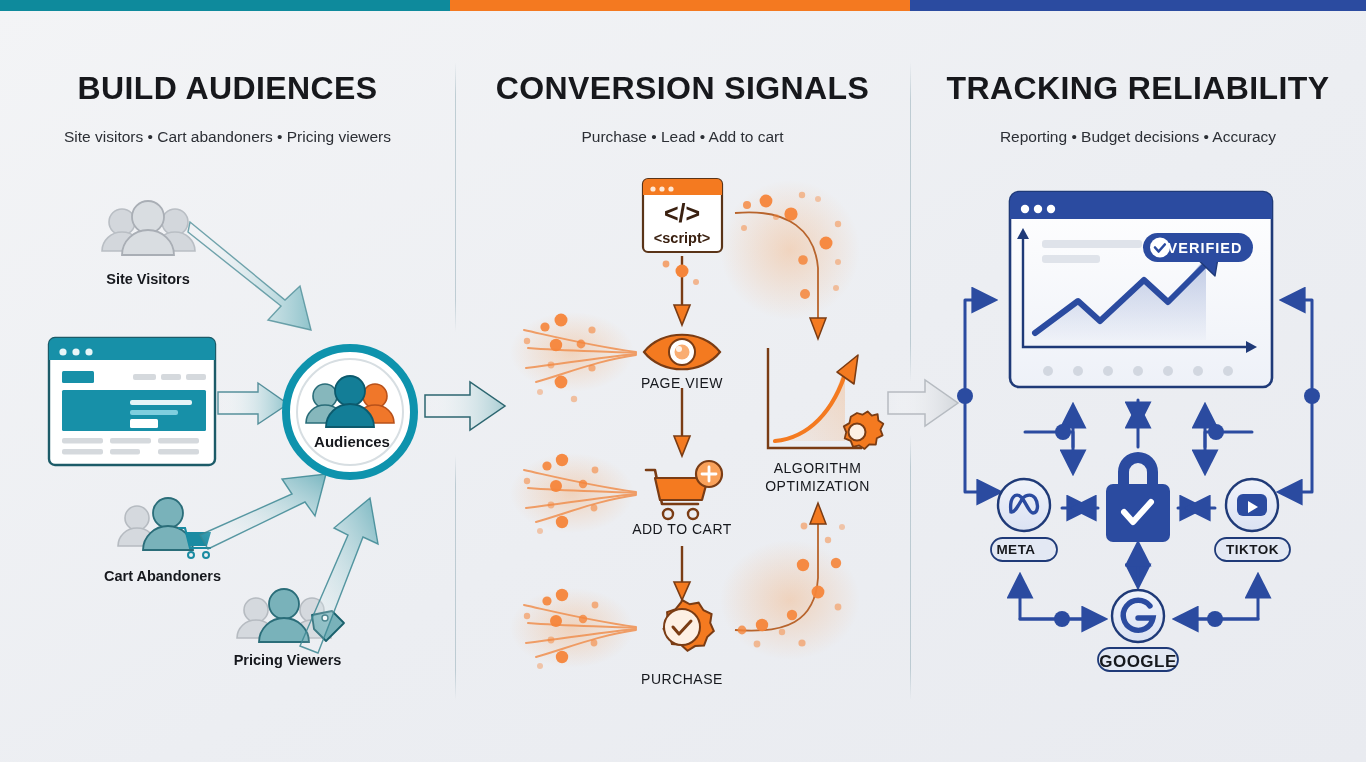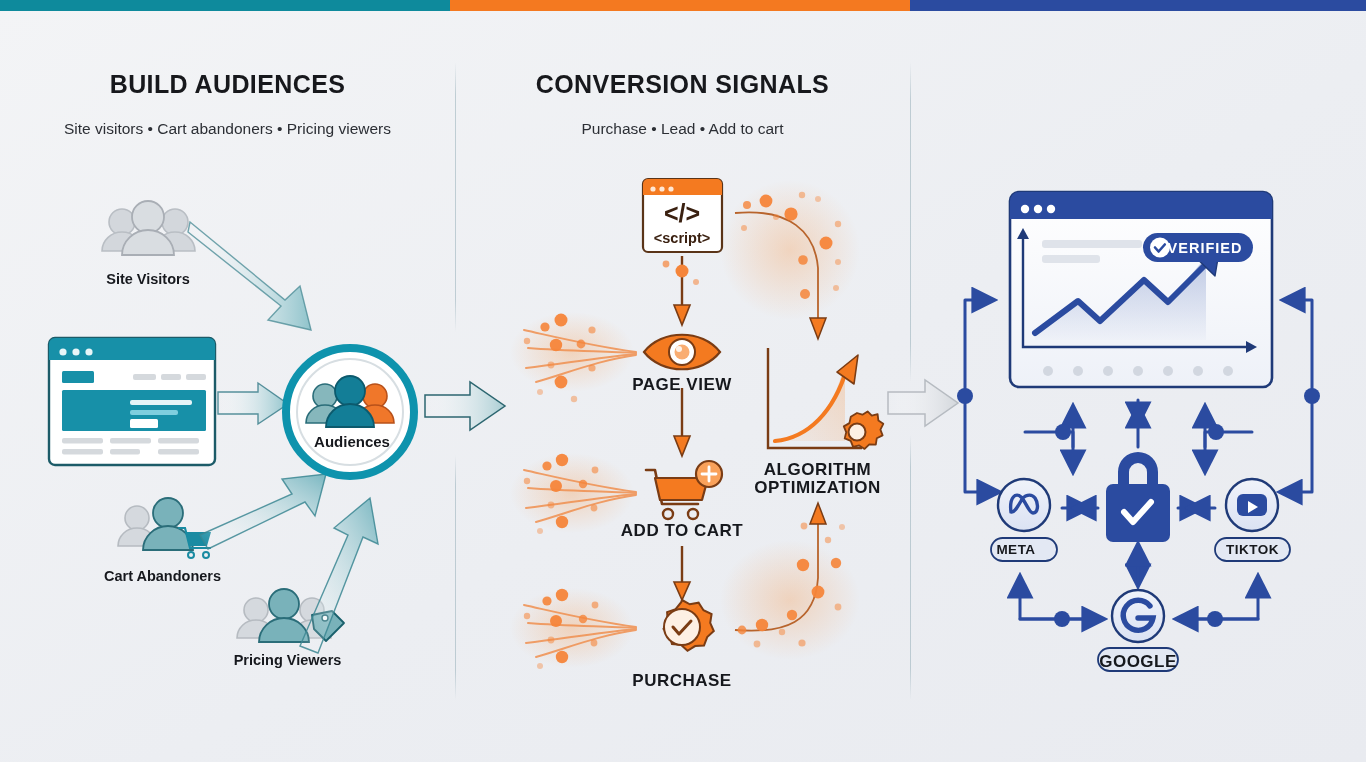--- a/index.html
+++ b/index.html
@@ -14,26 +14,26 @@
 
   
   .accentbar { position:absolute; top:0; left:0; width:1366px; height:11px; display:flex; }
   .accentbar > div { height:100%; }
 
   
   .divider { position:absolute; width:1px; background:linear-gradient(180deg,rgba(150,175,185,0) 0%,rgba(150,175,185,.55) 12%,rgba(150,175,185,.55) 88%,rgba(150,175,185,0) 100%); }
 
   
   .colhead { position:absolute; text-align:center; }
-  .colhead .title { font-size:25px; font-weight:bold; color:#17181c; letter-spacing:.4px; }
+  .colhead .title { font-size:32px; font-weight:bold; color:#17181c; letter-spacing:.4px; }
   .colhead .sub { font-size:15.5px; color:#2c2f35; margin-top:21px; }
 
   
   .lbl { position:absolute; font-size:14.5px; font-weight:bold; color:#16181d; text-align:center; white-space:nowrap; }
-  .lblcaps { position:absolute; font-size:17px; font-weight:bold; color:#16181d; text-align:center; letter-spacing:.5px; white-space:nowrap; }
+  .lblcaps { position:absolute; font-size:14px; font-weight:normal; color:#16181d; text-align:center; letter-spacing:.5px; white-space:nowrap; }
 
   svg { position:absolute; left:0; top:0; overflow:visible; }
   .layer { position:absolute; left:0; top:0; width:1366px; height:762px; pointer-events:none; }
 </style>
 </head>
 <body>
 
 <div id="stage">
 
   <div class="accentbar">
@@ -47,20 +47,24 @@
   <div class="divider" style="left:910px;top:62px;height:320px"></div>
   <div class="divider" style="left:910px;top:435px;height:265px"></div>
 
   <div class="colhead" style="left:0;top:70px;width:455px">
     <div class="title">BUILD AUDIENCES</div>
     <div class="sub">Site visitors • Cart abandoners • Pricing viewers</div>
   </div>
   <div class="colhead" style="left:455px;top:70px;width:455px">
     <div class="title">CONVERSION SIGNALS</div>
     <div class="sub">Purchase • Lead • Add to cart</div>
+  </div>
+  <div class="colhead" style="left:910px;top:70px;width:456px">
+    <div class="title">TRACKING RELIABILITY</div>
+    <div class="sub">Reporting • Budget decisions • Accuracy</div>
   </div>
 
   <svg class="layer" width="1366" height="762" viewBox="0 0 1366 762">
     <defs>
       <linearGradient id="gTealArrow" x1="0" y1="0" x2="1" y2="0">
         <stop offset="0" stop-color="#ffffff" stop-opacity="0"></stop>
         <stop offset="1" stop-color="#8fc3cb"></stop>
       </linearGradient>
       <linearGradient id="gTealArrow2" x1="0" y1="1" x2="1" y2="0">
         <stop offset="0" stop-color="#ffffff" stop-opacity="0"></stop>

